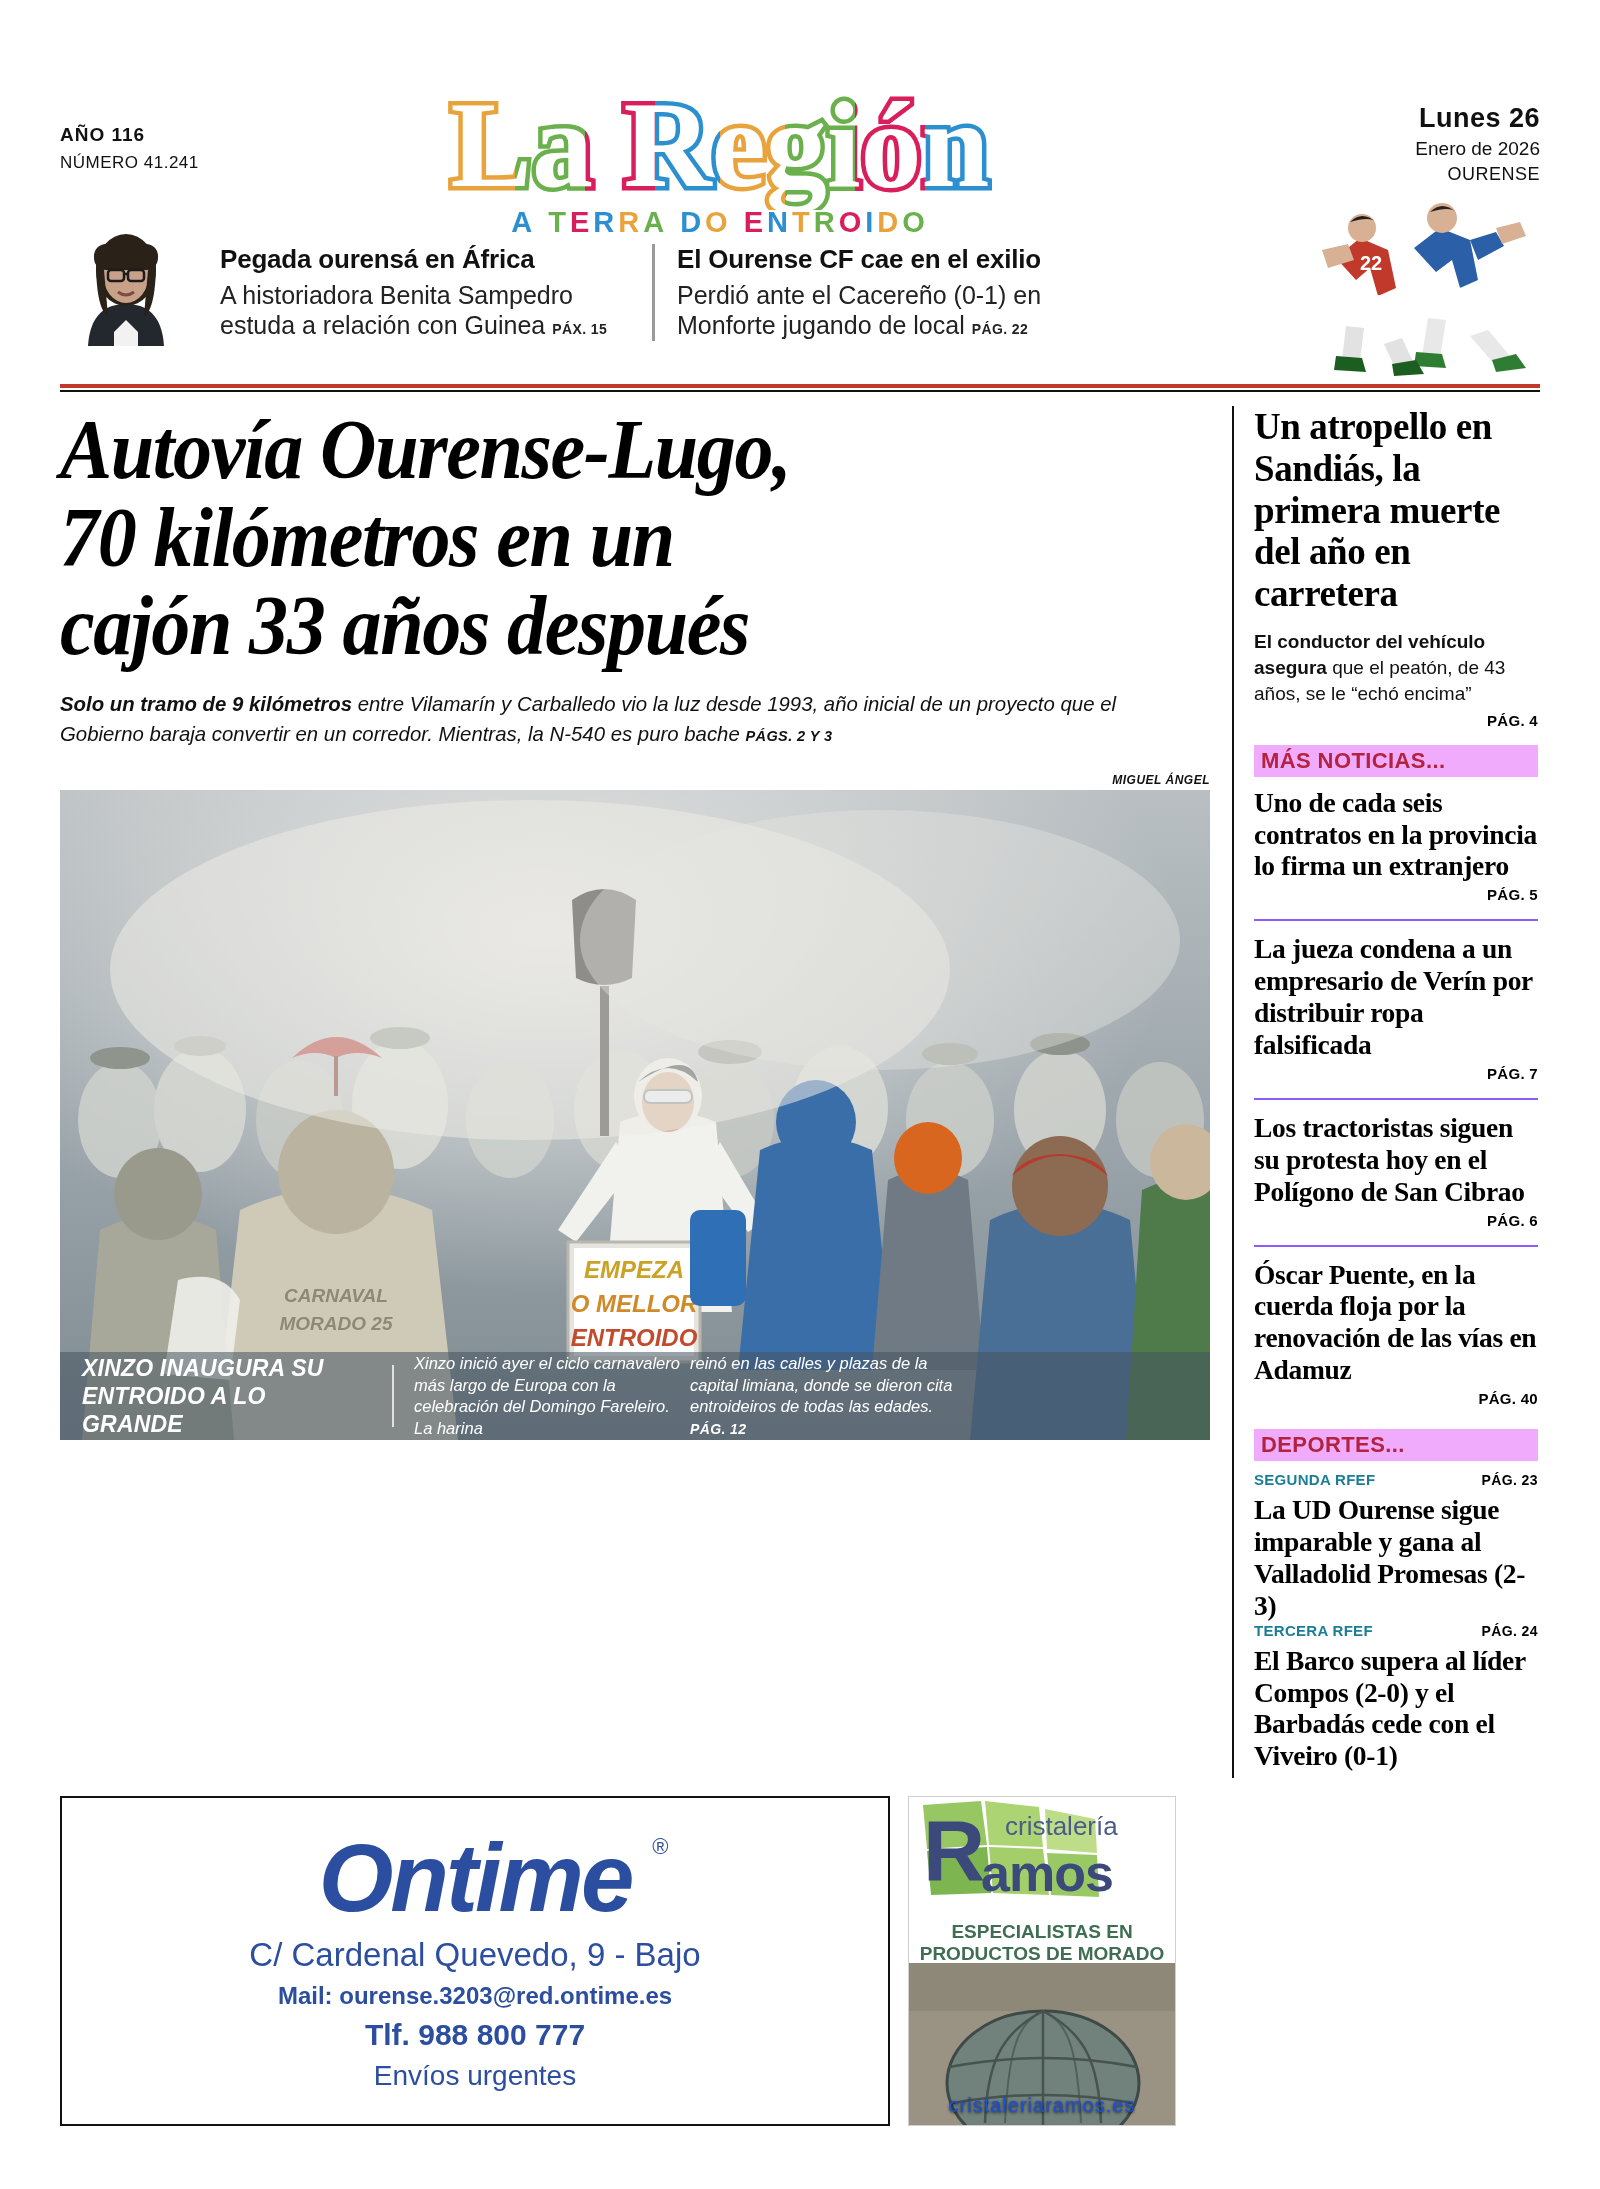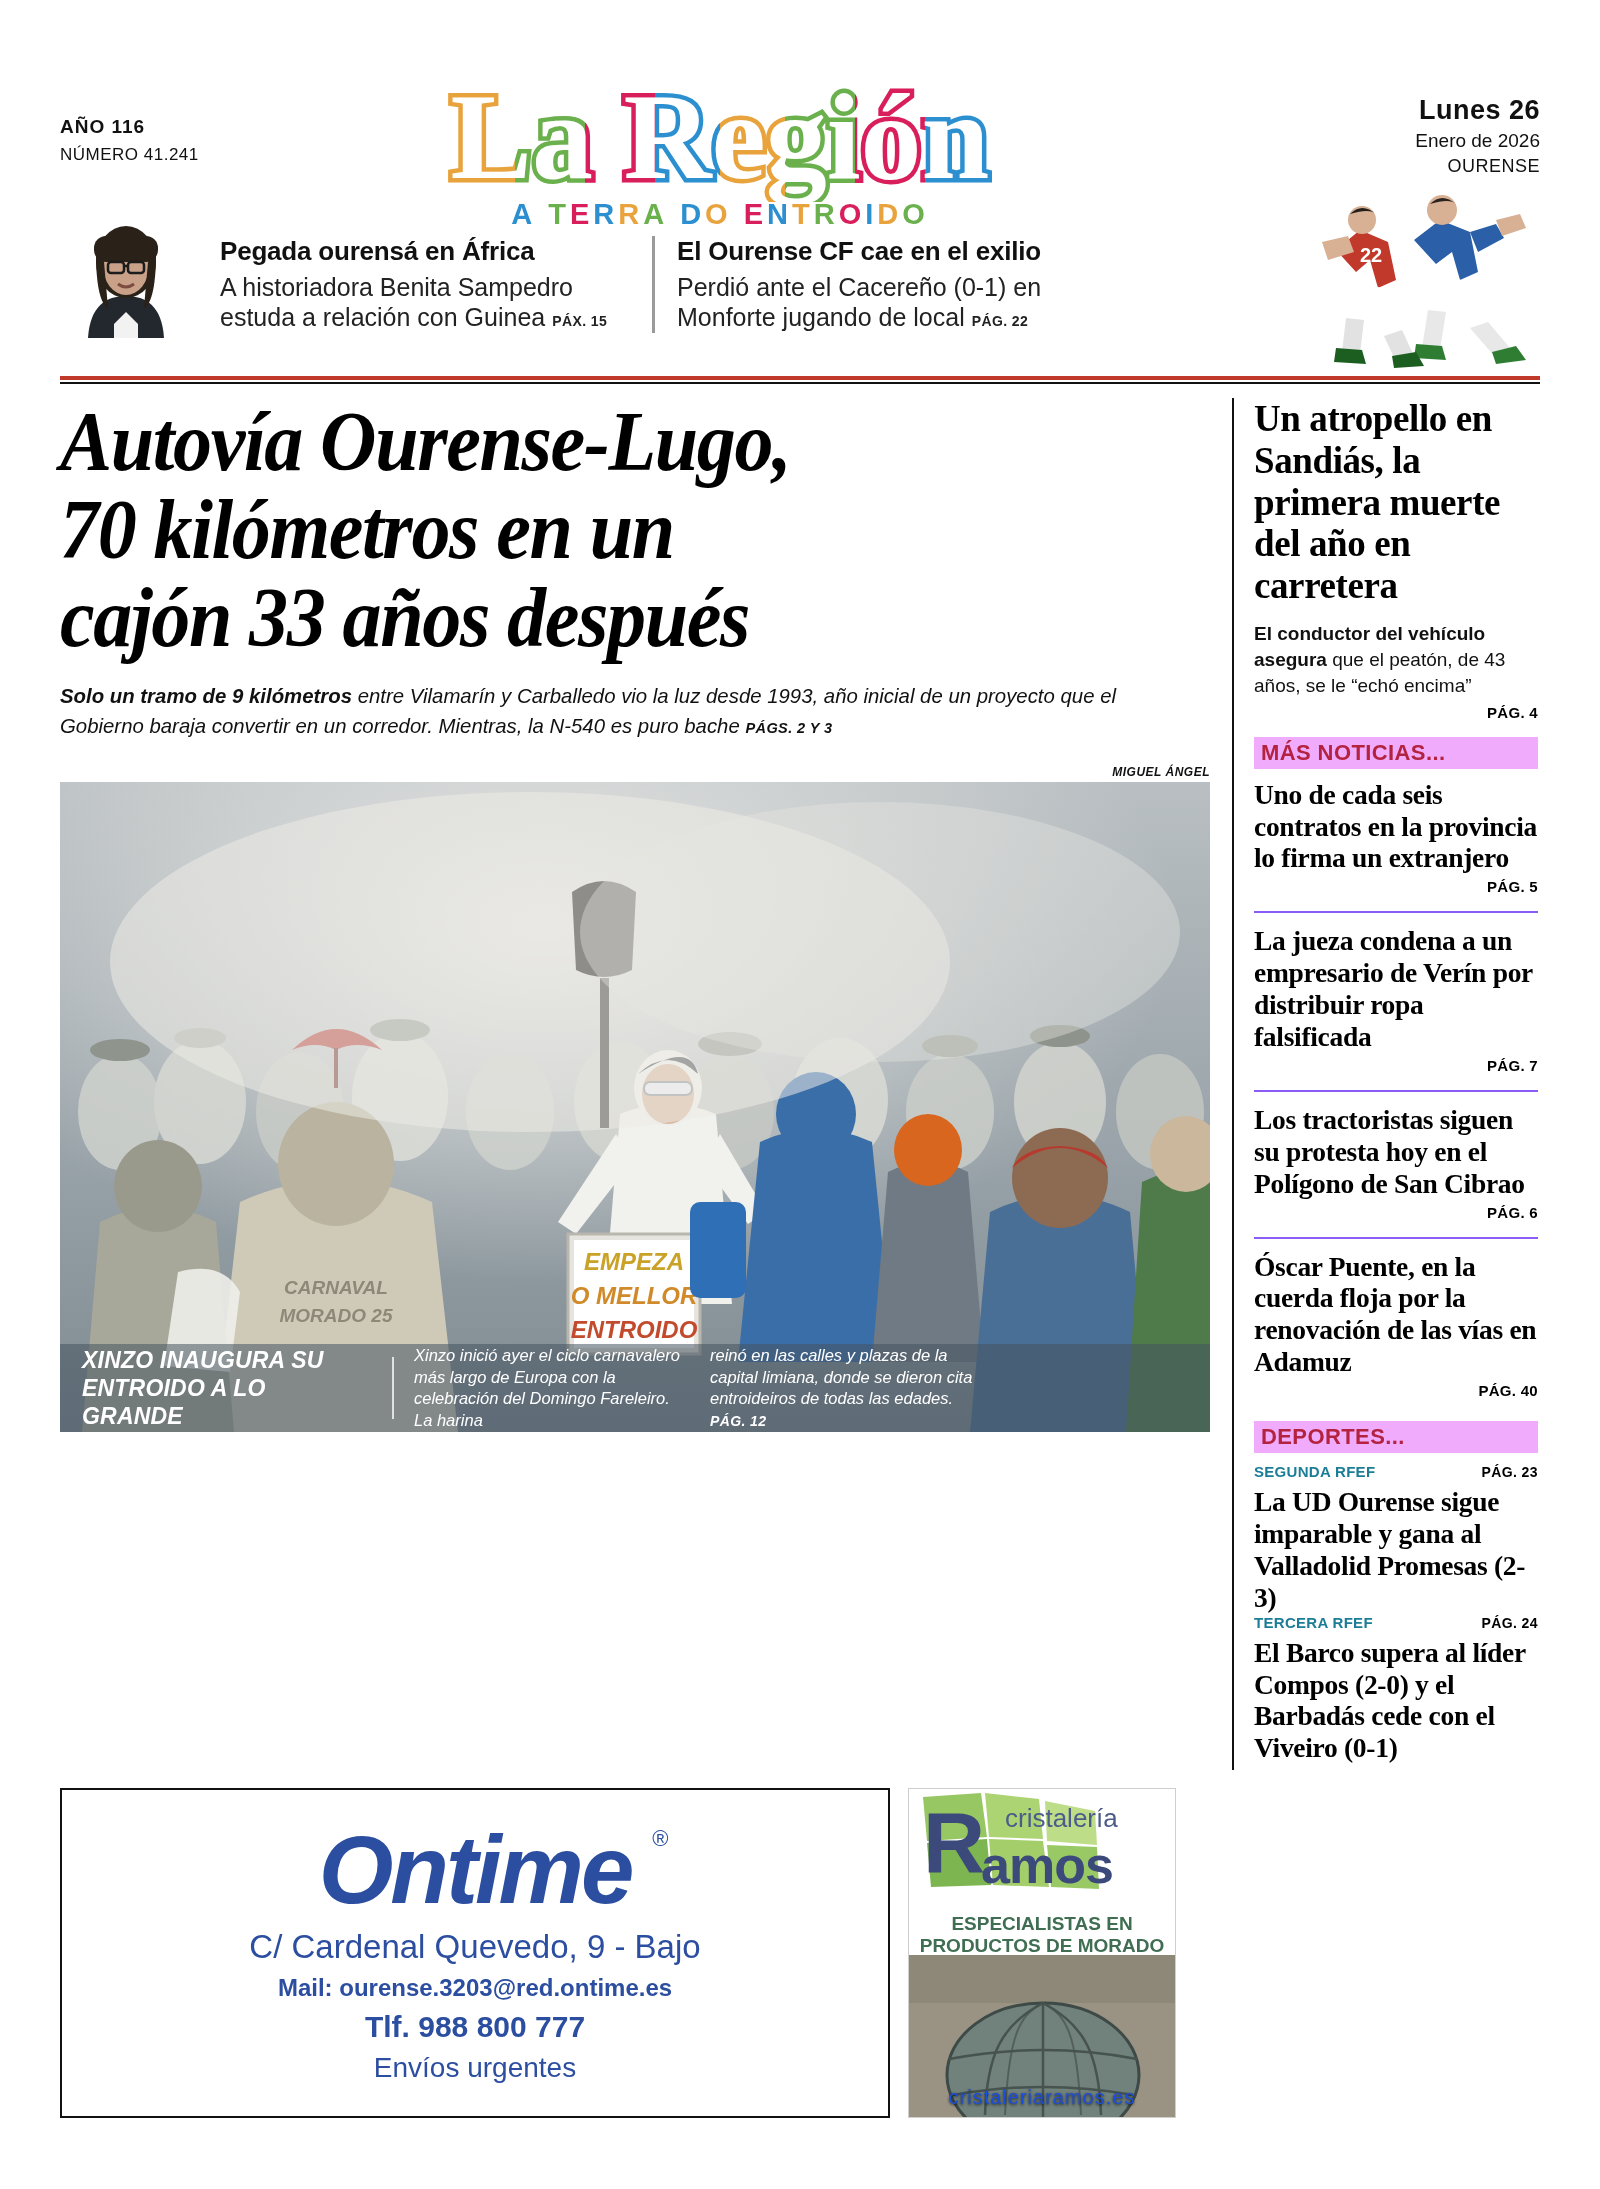--- a/index.html
+++ b/index.html
@@ -2,21 +2,21 @@
 <html><head>
 <meta charset="utf-8">
 <style>
   * { box-sizing: border-box; margin: 0; padding: 0; }
   html, body {
     width: 1600px; height: 2189px;
     background: #ffffff;
     font-family: "Liberation Sans", sans-serif;
     overflow: hidden;
   }
-  .page { position: relative; width: 1600px; height: 1590px; padding: 4px 60px; }
+  .page { position: relative; width: 1600px; height: 1590px; padding: 12px 60px; }
 
   
   .masthead { position: relative; height: 220px; }
   .issue-info {
     position: absolute; left: 0; top: 112px;
     font-family: "Liberation Sans", sans-serif;
   }
   .issue-year { font-size: 19px; font-weight: bold; letter-spacing: 1px; color: #111; }
   .issue-num { font-size: 17px; font-weight: normal; letter-spacing: .5px; color: #111; margin-top: 7px; }
 
@@ -77,21 +77,21 @@
 
   .photo-box { position: relative; width: 1150px; height: 650px; overflow: hidden; background: #9aa3a8; }
   .photo-caption {
     position: absolute; left: 0; bottom: 0; width: 100%; height: 88px;
     background: rgba(70,84,96,0.55);
     display: flex; align-items: center; padding: 0 22px; color: #fff;
   }
   .cap-title { width: 290px; font-size: 23px; font-weight: bold; line-height: 1.22; letter-spacing: .2px; }
   .cap-div { width: 2px; height: 62px; background: rgba(255,255,255,.75); margin: 0 20px; }
   .cap-col { width: 268px; font-size: 16.5px; line-height: 1.33; }
-  .cap-col + .cap-col { margin-left: 28px; }
+  .cap-col + .cap-col { margin-left: 8px; }
   .cap-col .pg { font-size: 14px; }
 
   
   .side-lead {
     font-family: "Liberation Serif", serif; font-weight: bold;
     font-size: 37px; line-height: 1.13; color: #000; letter-spacing: -0.4px;
   }
   .side-lead-deck { margin-top: 14px; font-size: 19px; line-height: 1.38; color: #111; }
   .side-lead-deck b { font-weight: bold; }
   .side-pg { text-align: right; font-size: 15px; font-weight: bold; margin-top: 4px; letter-spacing: .3px; }

